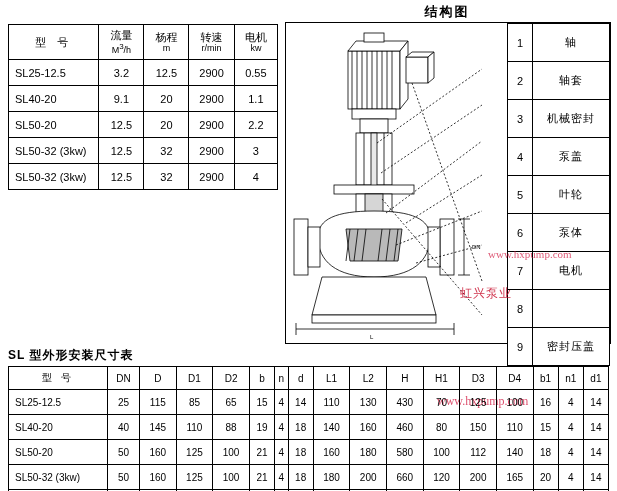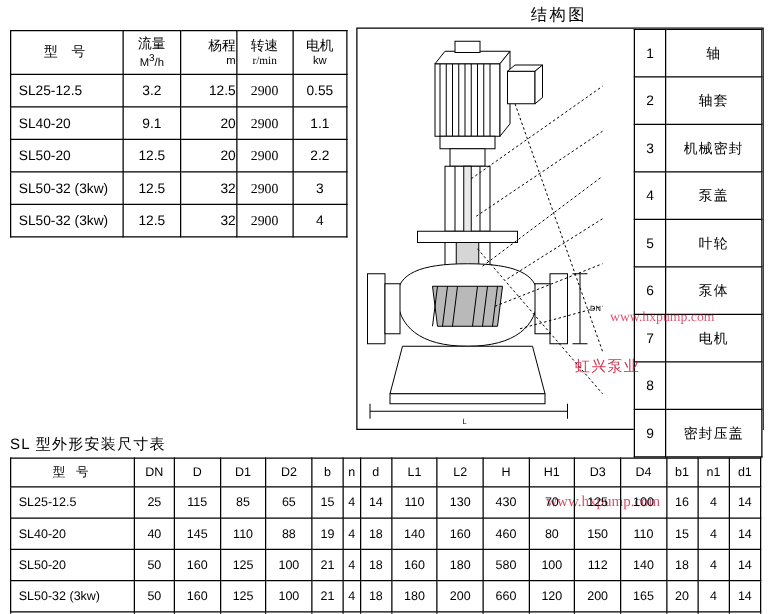--- a/index.html
+++ b/index.html
@@ -21,36 +21,36 @@
     border:1px solid #000;
     text-align:center;
     vertical-align:middle;
     padding:0;
     height:25px;
     font-weight:normal;
   }
   #spec-table thead td{height:34px;line-height:1.15;}
   #spec-table .c0{width:88px;text-align:left;padding-left:6px;}
   #spec-table .c1{width:46px;}
-  #spec-table .c2{width:46px;text-align:right;}
-  #spec-table .c3{width:46px;font-family:Liberation Serif, serif;}
+  #spec-table .c2{width:46px;}
+  #spec-table .c3{width:46px;}
   #spec-table .c4{width:44px;}
   #spec-table thead .c0{text-align:center;letter-spacing:4px;padding-left:0;}
   .unit{font-size:9px;display:block;}
   .sup{font-size:8px;vertical-align:super;}
 
   
   #structure-panel{
     position:absolute;left:285px;top:22px;width:324px;height:320px;
     border:1px solid #000;
     background:#fff;
   }
   #structure-title{
     position:absolute;left:285px;top:3px;width:324px;
-    text-align:center;font-size:13px;font-weight:normal;letter-spacing:2px;
+    text-align:center;font-size:13px;font-weight:bold;letter-spacing:2px;
   }
   #legend-table{
     position:absolute;right:0;top:0;
     border-collapse:collapse;
     font-size:11px;
     background:#fff;
   }
   #legend-table td{
     border:1px solid #000;
     height:35px;
@@ -74,21 +74,21 @@
     color:#c8102e;
     opacity:.85;
     white-space:nowrap;
   }
   #wm-1{left:460px;top:285px;font-size:12px;letter-spacing:1px;}
   #wm-2{left:488px;top:248px;font-size:11px;letter-spacing:0px;color:#d0103a;opacity:.7;}
   #wm-3{left:437px;top:394px;font-size:12px;color:#d0103a;opacity:.75;}
 
   
   #dim-title{
-    position:absolute;left:8px;top:347px;font-size:12px;font-weight:normal;letter-spacing:1px;
+    position:absolute;left:8px;top:347px;font-size:12px;font-weight:bold;letter-spacing:1px;
   }
   #dim-table{
     position:absolute;left:8px;top:366px;width:601px;
     border-collapse:collapse;
     font-size:10px;
   }
   #dim-table td{
     border:1px solid #000;
     text-align:center;
     vertical-align:middle;

